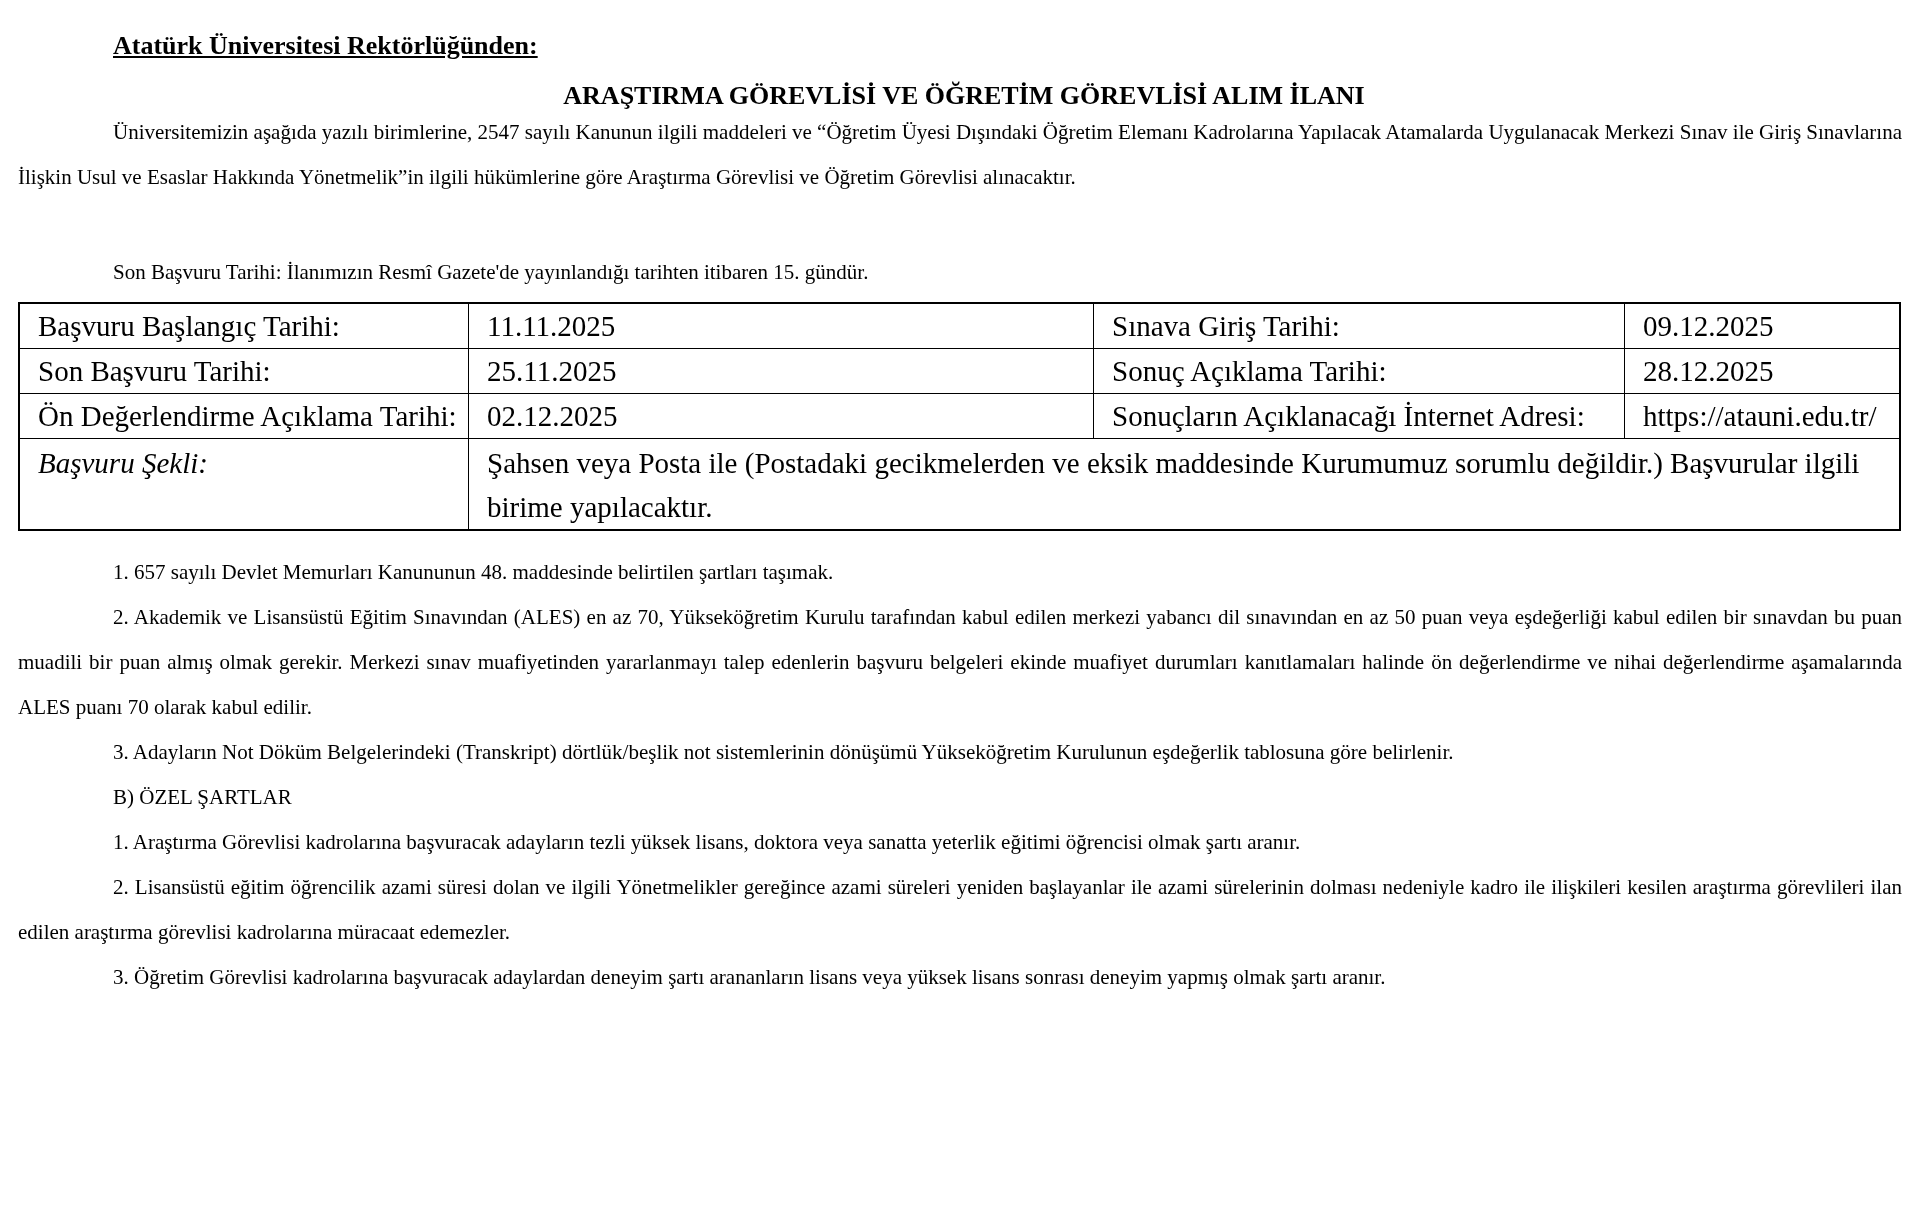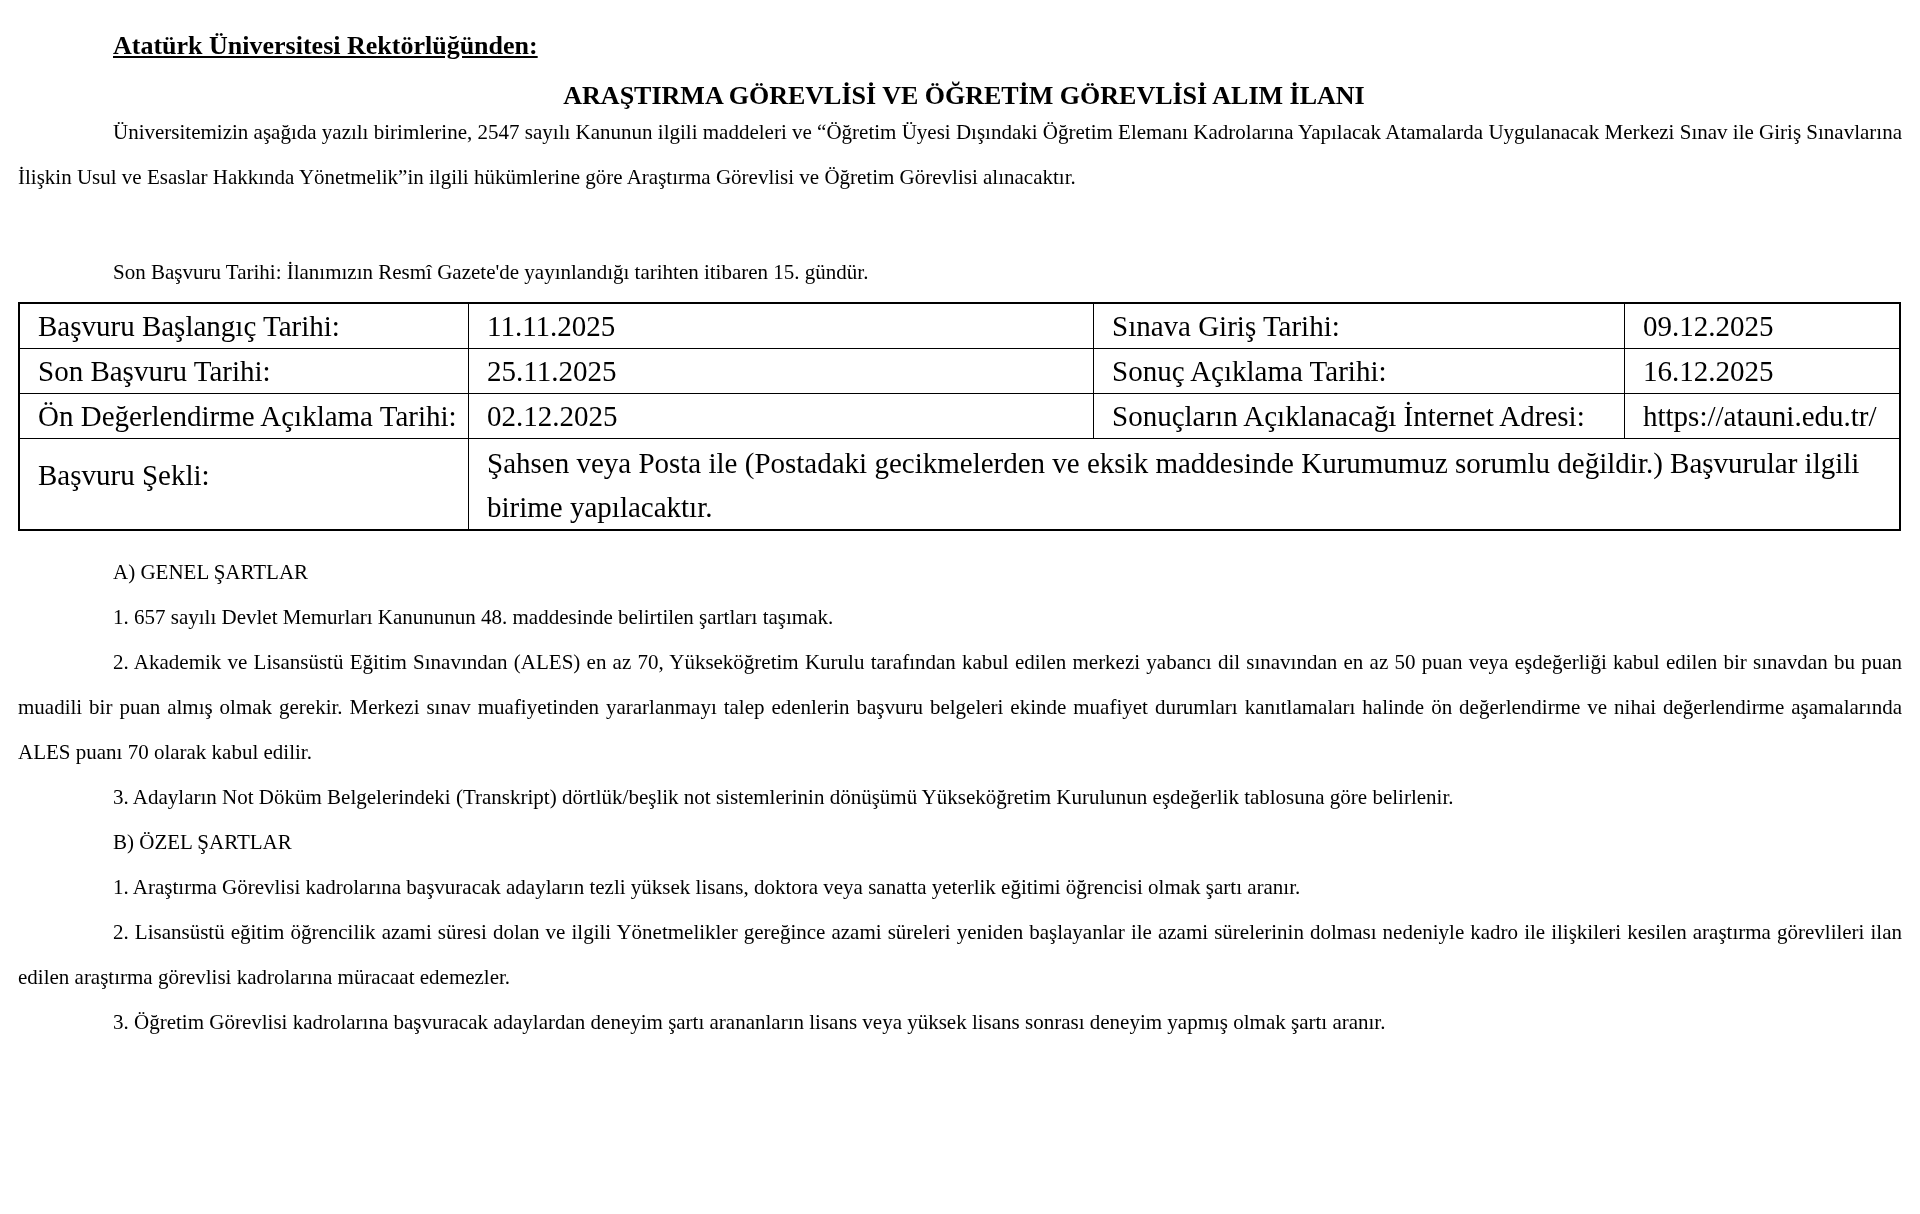--- a/index.html
+++ b/index.html
@@ -75,21 +75,21 @@
     padding: 0 0 0 18px;
     height: 44px;
     vertical-align: middle;
     line-height: 44px;
   }
   table.info td.multi {
     line-height: 44px;
     vertical-align: top;
     padding-top: 2px;
   }
-  table.info td.label-top { vertical-align: top; padding-top: 14px; }
+  table.info td.label-top { vertical-align: top; padding-top: 2px; font-style: italic; }
   .col1 { width: 430px; }
   .col2 { width: 606px; }
   .col3 { width: 512px; }
   .body-text {
     position: absolute;
     left: 0;
     top: 550px;
     width: 1884px;
   }
 </style>
@@ -115,37 +115,36 @@
       <tr>
         <td class="col1">Başvuru Başlangıç Tarihi:</td>
         <td class="col2">11.11.2025</td>
         <td class="col3">Sınava Giriş Tarihi:</td>
         <td>09.12.2025</td>
       </tr>
       <tr>
         <td>Son Başvuru Tarihi:</td>
         <td>25.11.2025</td>
         <td>Sonuç Açıklama Tarihi:</td>
-        <td>16.12.2025</td>
+        <td>28.12.2025</td>
       </tr>
       <tr>
         <td>Ön Değerlendirme Açıklama Tarihi:</td>
         <td>02.12.2025</td>
         <td>Sonuçların Açıklanacağı İnternet Adresi:</td>
         <td>https://atauni.edu.tr/</td>
       </tr>
       <tr>
         <td class="label-top">Başvuru Şekli:</td>
         <td class="multi" colspan="3">Şahsen veya Posta ile (Postadaki gecikmelerden ve eksik maddesinde Kurumumuz sorumlu değildir.) Başvurular ilgili birime yapılacaktır.</td>
       </tr>
     </tbody>
   </table>
 
   <div class="body-text">
-    <p class="line indent">A) GENEL ŞARTLAR</p>
     <p class="line indent">1. 657 sayılı Devlet Memurları Kanununun 48. maddesinde belirtilen şartları taşımak.</p>
     <p class="line indent">2. Akademik ve Lisansüstü Eğitim Sınavından (ALES) en az 70, Yükseköğretim Kurulu tarafından kabul edilen merkezi yabancı dil sınavından en az 50 puan veya eşdeğerliği kabul edilen bir sınavdan bu puan muadili bir puan almış olmak gerekir. Merkezi sınav muafiyetinden yararlanmayı talep edenlerin başvuru belgeleri ekinde muafiyet durumları kanıtlamaları halinde ön değerlendirme ve nihai değerlendirme aşamalarında ALES puanı 70 olarak kabul edilir.</p>
     <p class="line indent">3. Adayların Not Döküm Belgelerindeki (Transkript) dörtlük/beşlik not sistemlerinin dönüşümü Yükseköğretim Kurulunun eşdeğerlik tablosuna göre belirlenir.</p>
     <p class="line indent">B) ÖZEL ŞARTLAR</p>
     <p class="line indent">1. Araştırma Görevlisi kadrolarına başvuracak adayların tezli yüksek lisans, doktora veya sanatta yeterlik eğitimi öğrencisi olmak şartı aranır.</p>
     <p class="line indent">2. Lisansüstü eğitim öğrencilik azami süresi dolan ve ilgili Yönetmelikler gereğince azami süreleri yeniden başlayanlar ile azami sürelerinin dolması nedeniyle kadro ile ilişkileri kesilen araştırma görevlileri ilan edilen araştırma görevlisi kadrolarına müracaat edemezler.</p>
     <p class="line indent">3. Öğretim Görevlisi kadrolarına başvuracak adaylardan deneyim şartı arananların lisans veya yüksek lisans sonrası deneyim yapmış olmak şartı aranır.</p>
   </div>
 
 </div>

